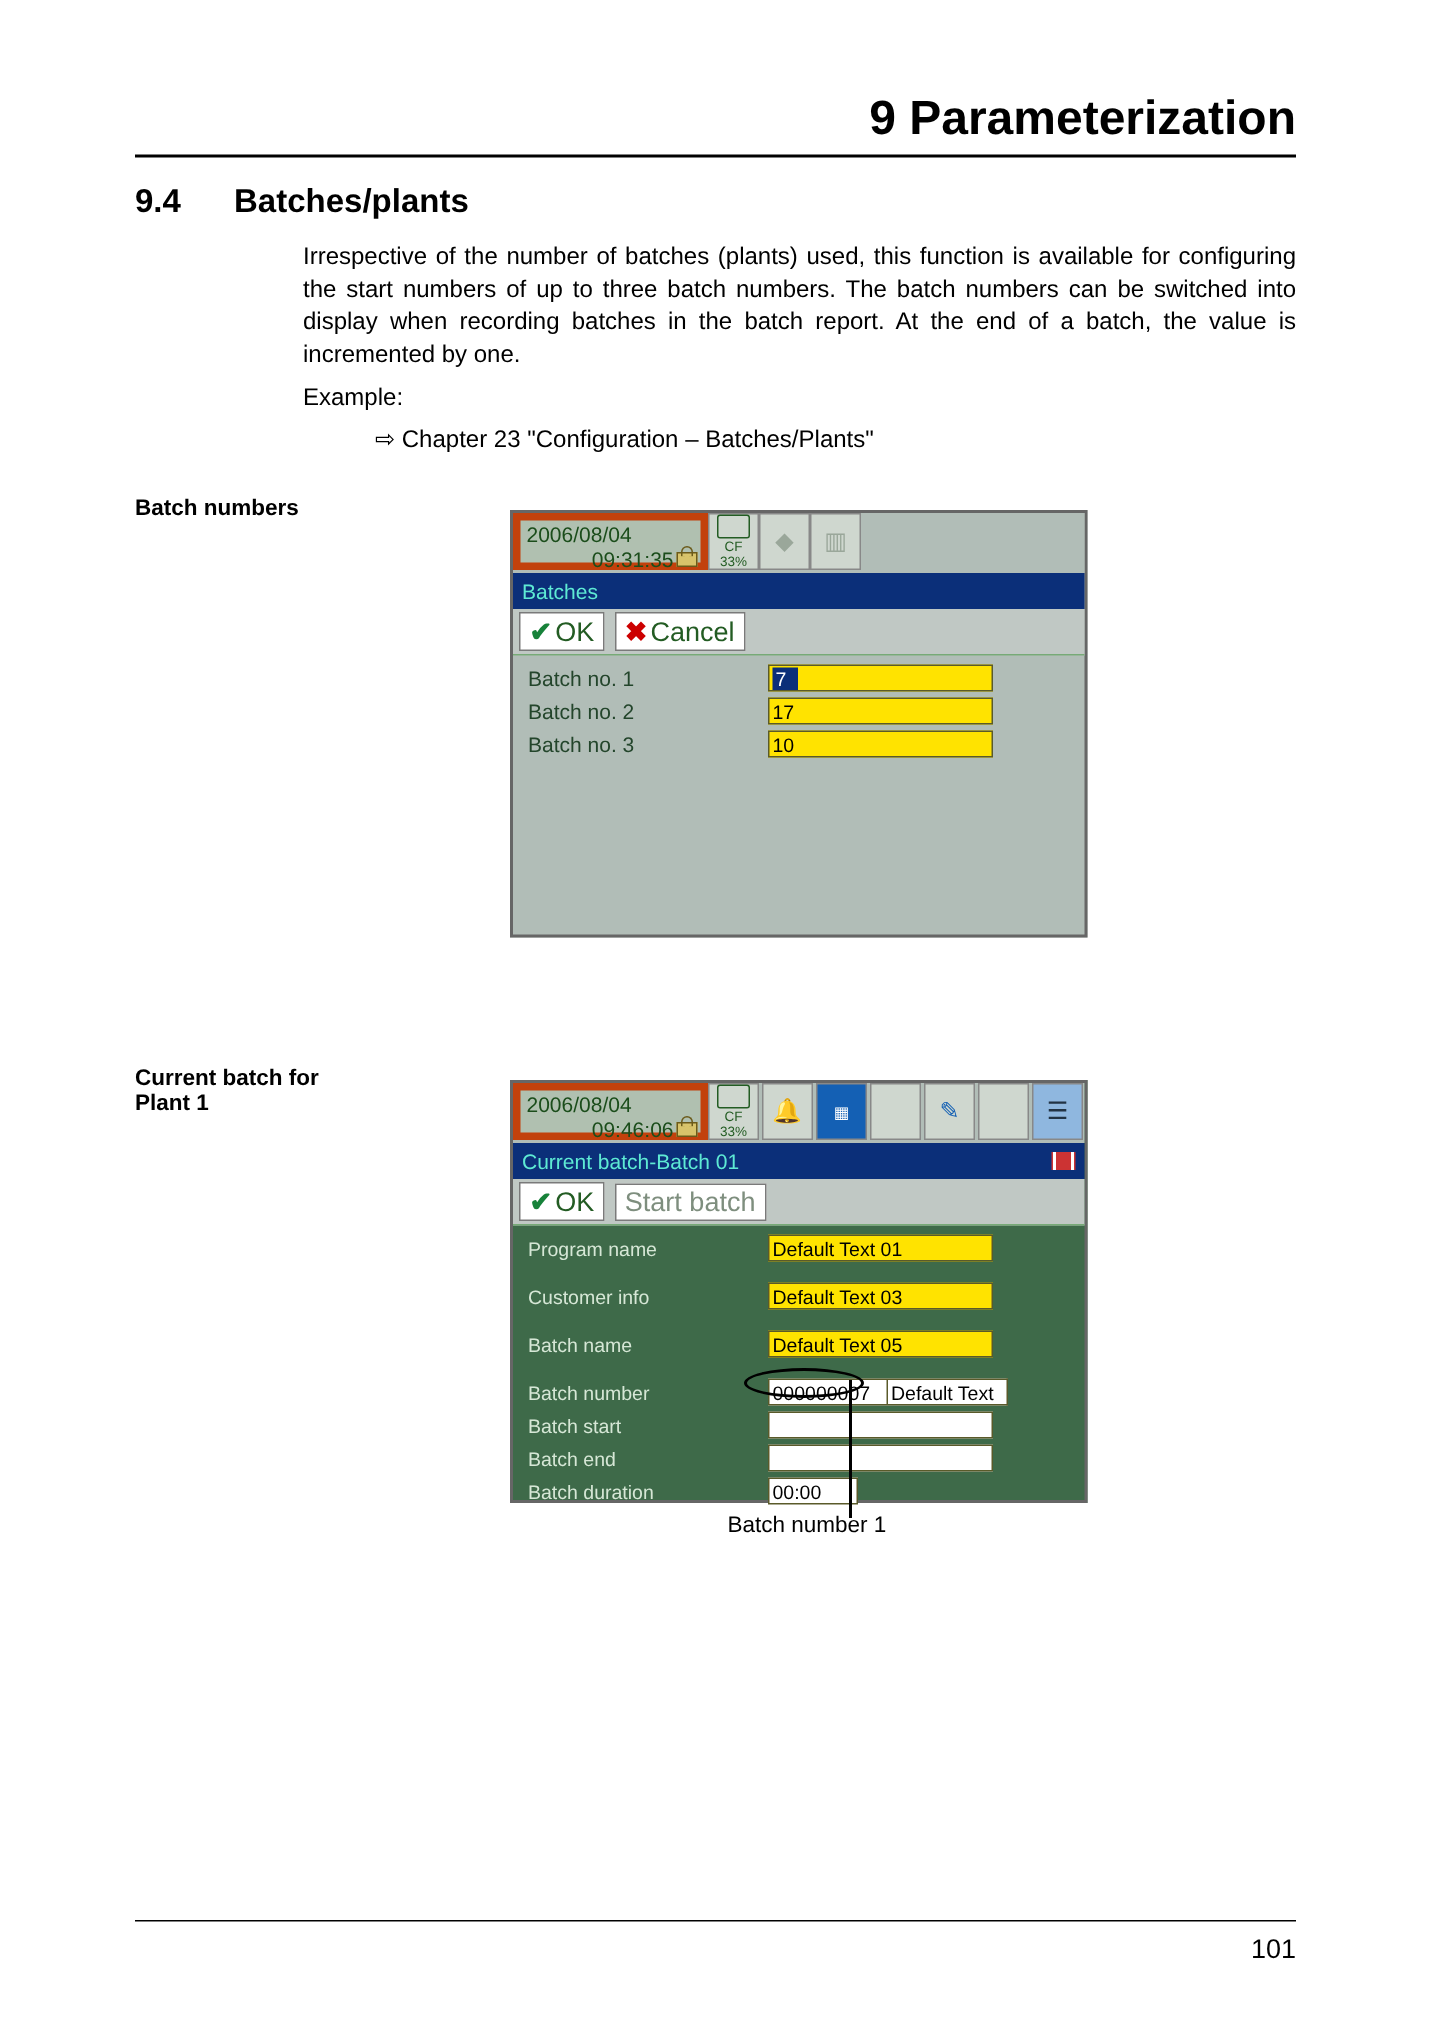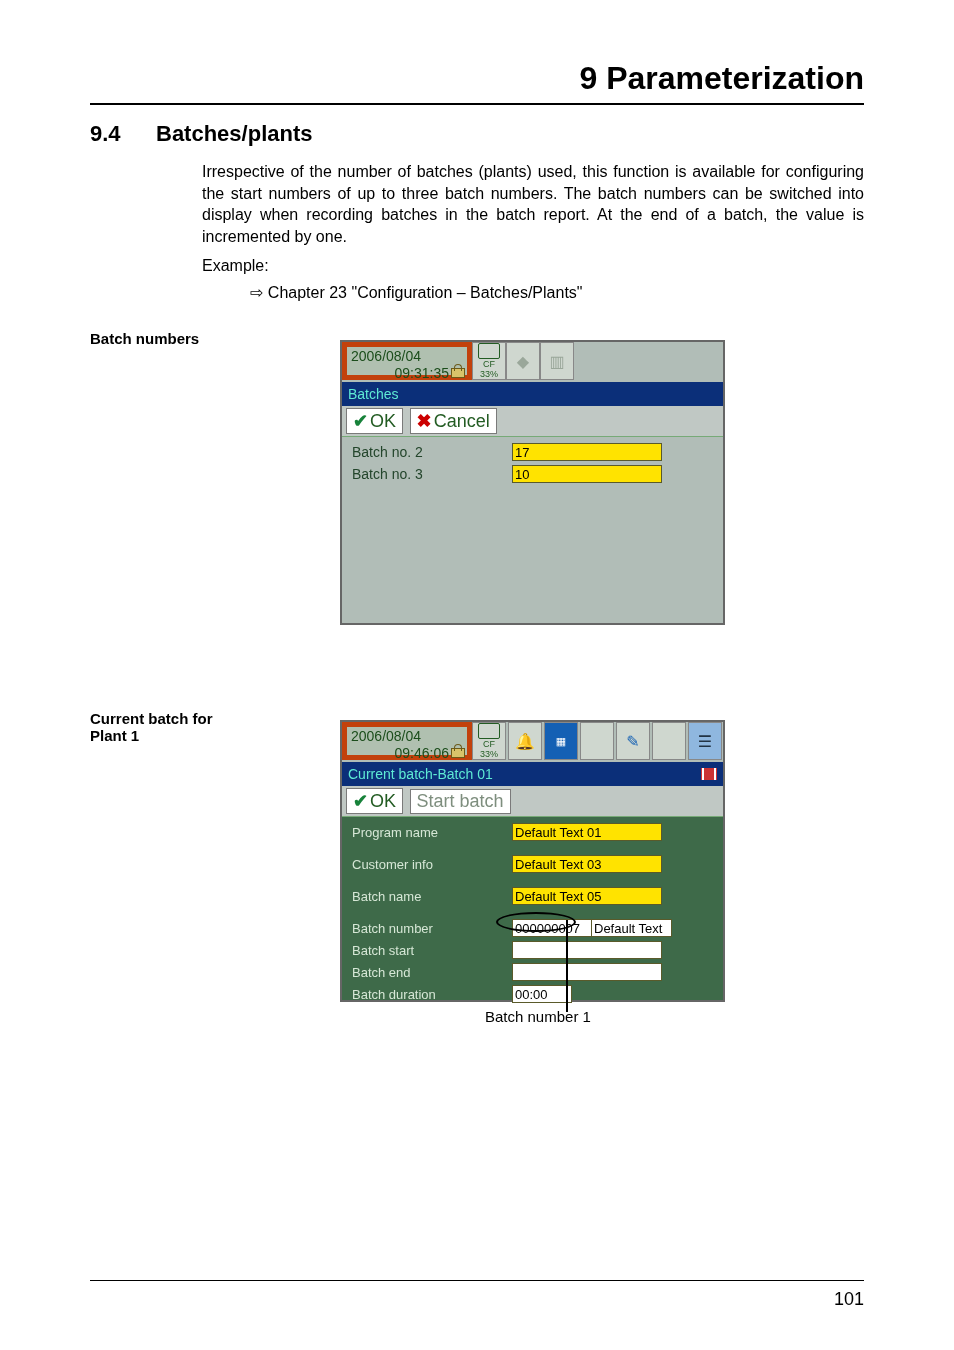--- a/index.html
+++ b/index.html
@@ -208,20 +208,24 @@
       <div class="scr-chip2">◆</div>
       <div class="scr-chip2">▥</div>
     </div>
     <div class="scr-title">Batches</div>
     <div class="scr-btnbar">
       <span class="scr-btn"><span class="mark">✔</span><span>OK</span></span>
       <span class="scr-btn"><span class="xmark">✖</span><span>Cancel</span></span>
     </div>
     <div class="scr-body">
       <div class="scr-row">
+        <span class="lab">Batch no. 1</span>
+        <span class="scr-field"><span class="scr-sel">7</span></span>
+      </div>
+      <div class="scr-row">
         <span class="lab">Batch no. 2</span>
         <span class="scr-field">17</span>
       </div>
       <div class="scr-row">
         <span class="lab">Batch no. 3</span>
         <span class="scr-field">10</span>
       </div>
     </div>
   </div>
 

